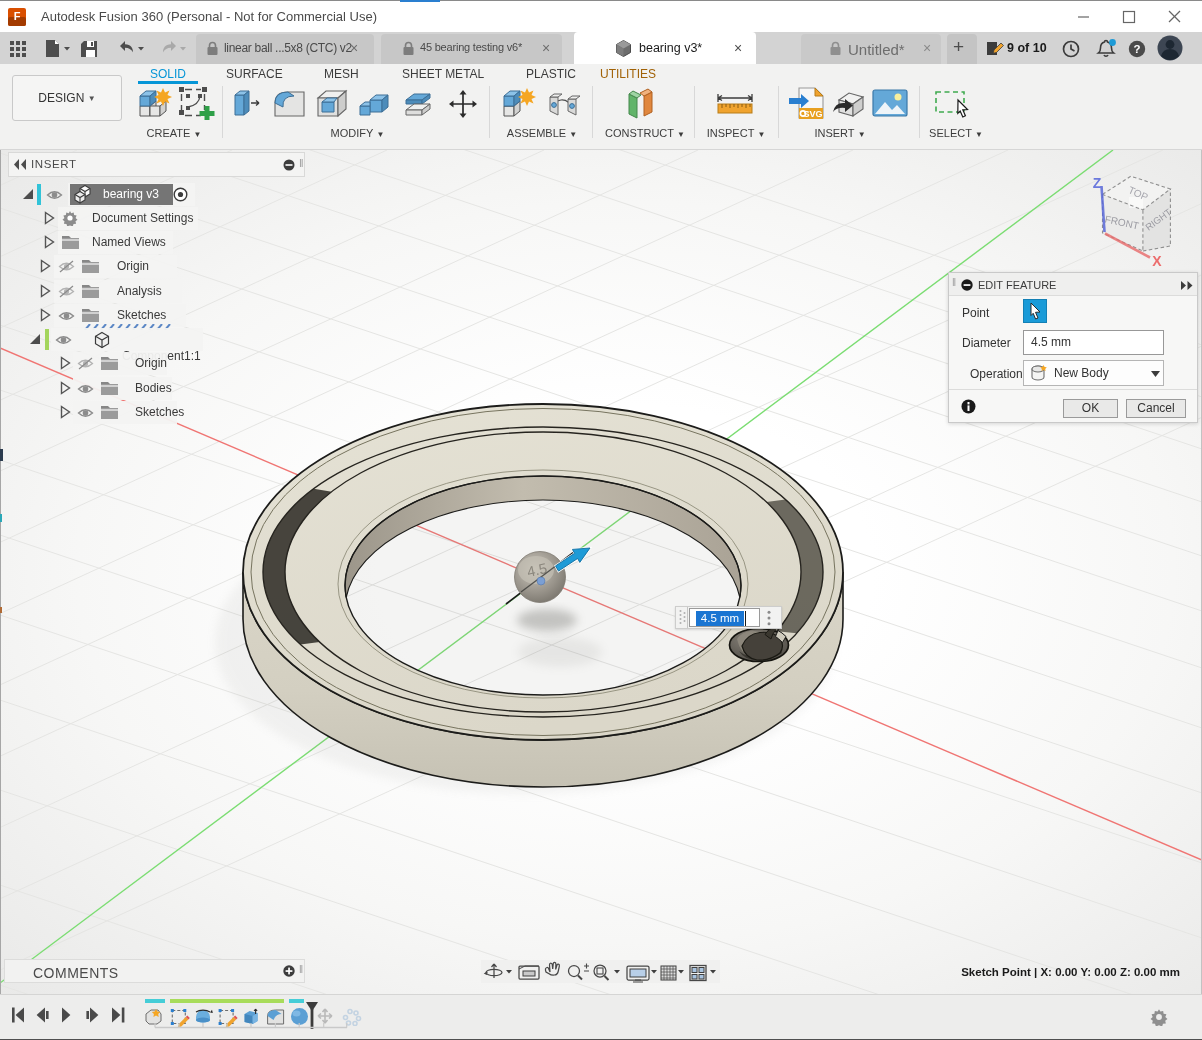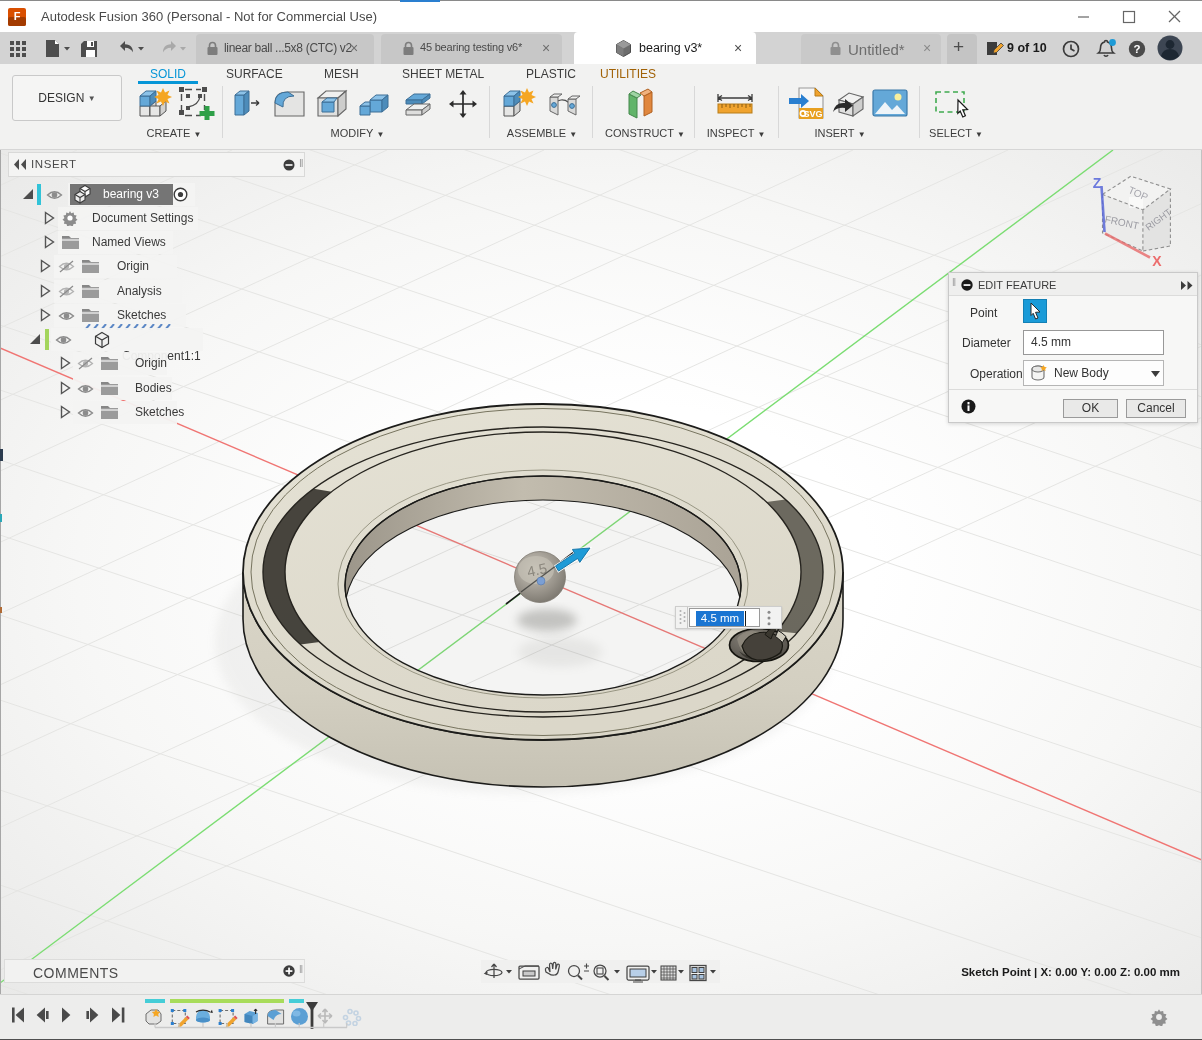--- a/index.html
+++ b/index.html
@@ -605,21 +605,21 @@
   <svg class="abs" style="left:12px;top:6px" width="12" height="12" viewBox="0 0 12 12">
       <circle cx="6" cy="6" r="5.7" fill="#1a1a1a"></circle>
       <rect x="2.6" y="5.2" width="6.8" height="1.7" fill="#fff"></rect>
     </svg>
   <div class="abs" style="left:29px;top:6px;font-size:11px;color:#3c3c3c;">EDIT FEATURE</div>
   <svg class="abs" style="left:232px;top:8px" width="13" height="9" viewBox="0 0 13 9">
       <path d="M0 0 L5 4.5 L0 9 Z" fill="#3c3c3c"></path>
       <path d="M6.5 0 L11.5 4.5 L6.5 9 Z" fill="#3c3c3c"></path>
     </svg>
 
-  <div class="abs" style="left:13px;top:33px;margin-left:8px;">Point</div>
+  <div class="abs" style="left:13px;top:33px;">Point</div>
   <div class="abs" style="left:74px;top:26px;width:24px;height:24px;background:#1a9bd8;border:1px solid #1380b5;">
     <svg width="22" height="22" viewBox="0 0 22 22">
         <path d="M7 3 L16 12 L11.5 12.3 L14 18 L11.6 19 L9.2 13.3 L7 15.5 Z" fill="#fff" stroke="#2a2a2a" stroke-width="1"></path>
       </svg>
   </div>
   <div class="abs" style="left:13px;top:63px;">Diameter</div>
   <div class="abs" style="left:74px;top:57px;width:141px;height:25px;background:#fff;border:1px solid #989898;line-height:23px;padding-left:7px;">4.5 mm</div>
   <div class="abs" style="left:13px;top:94px;margin-left:8px;">Operation</div>
   <div class="abs" style="left:74px;top:87px;width:141px;height:26px;background:#fdfdfd;border:1px solid #b5b5b5;">
     <svg class="abs" style="left:5px;top:3px" width="19" height="19" viewBox="0 0 19 19">

